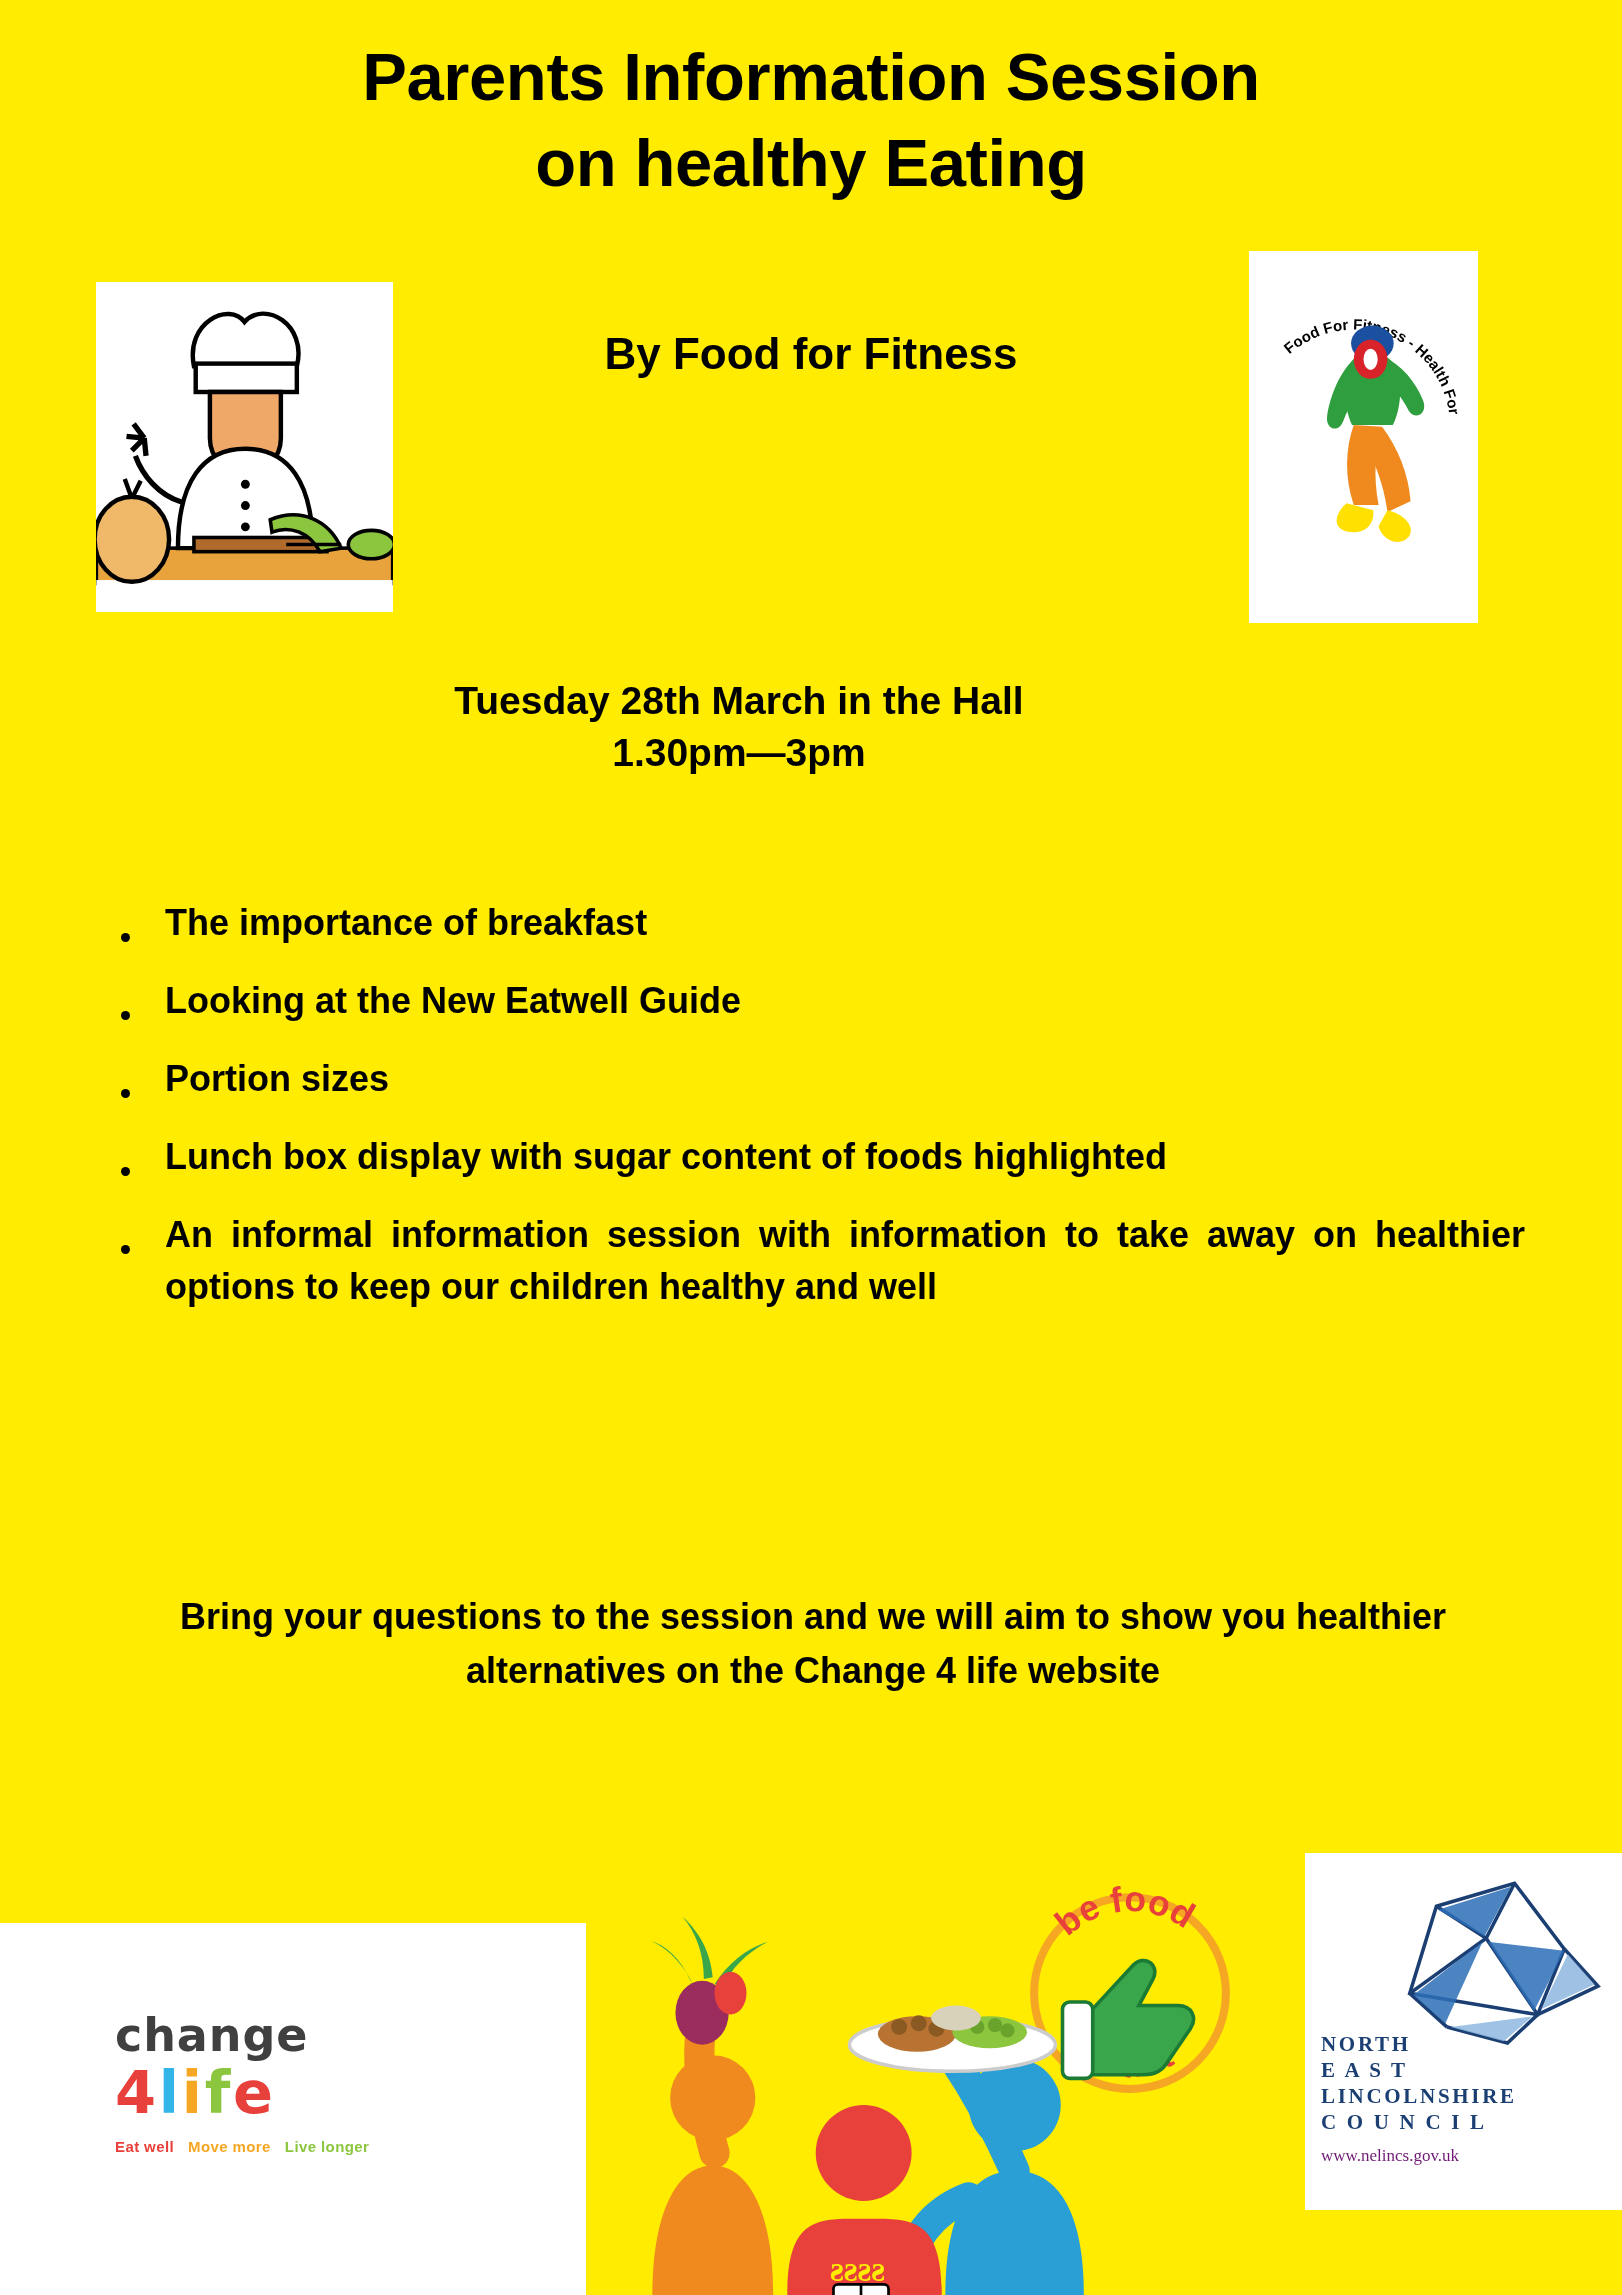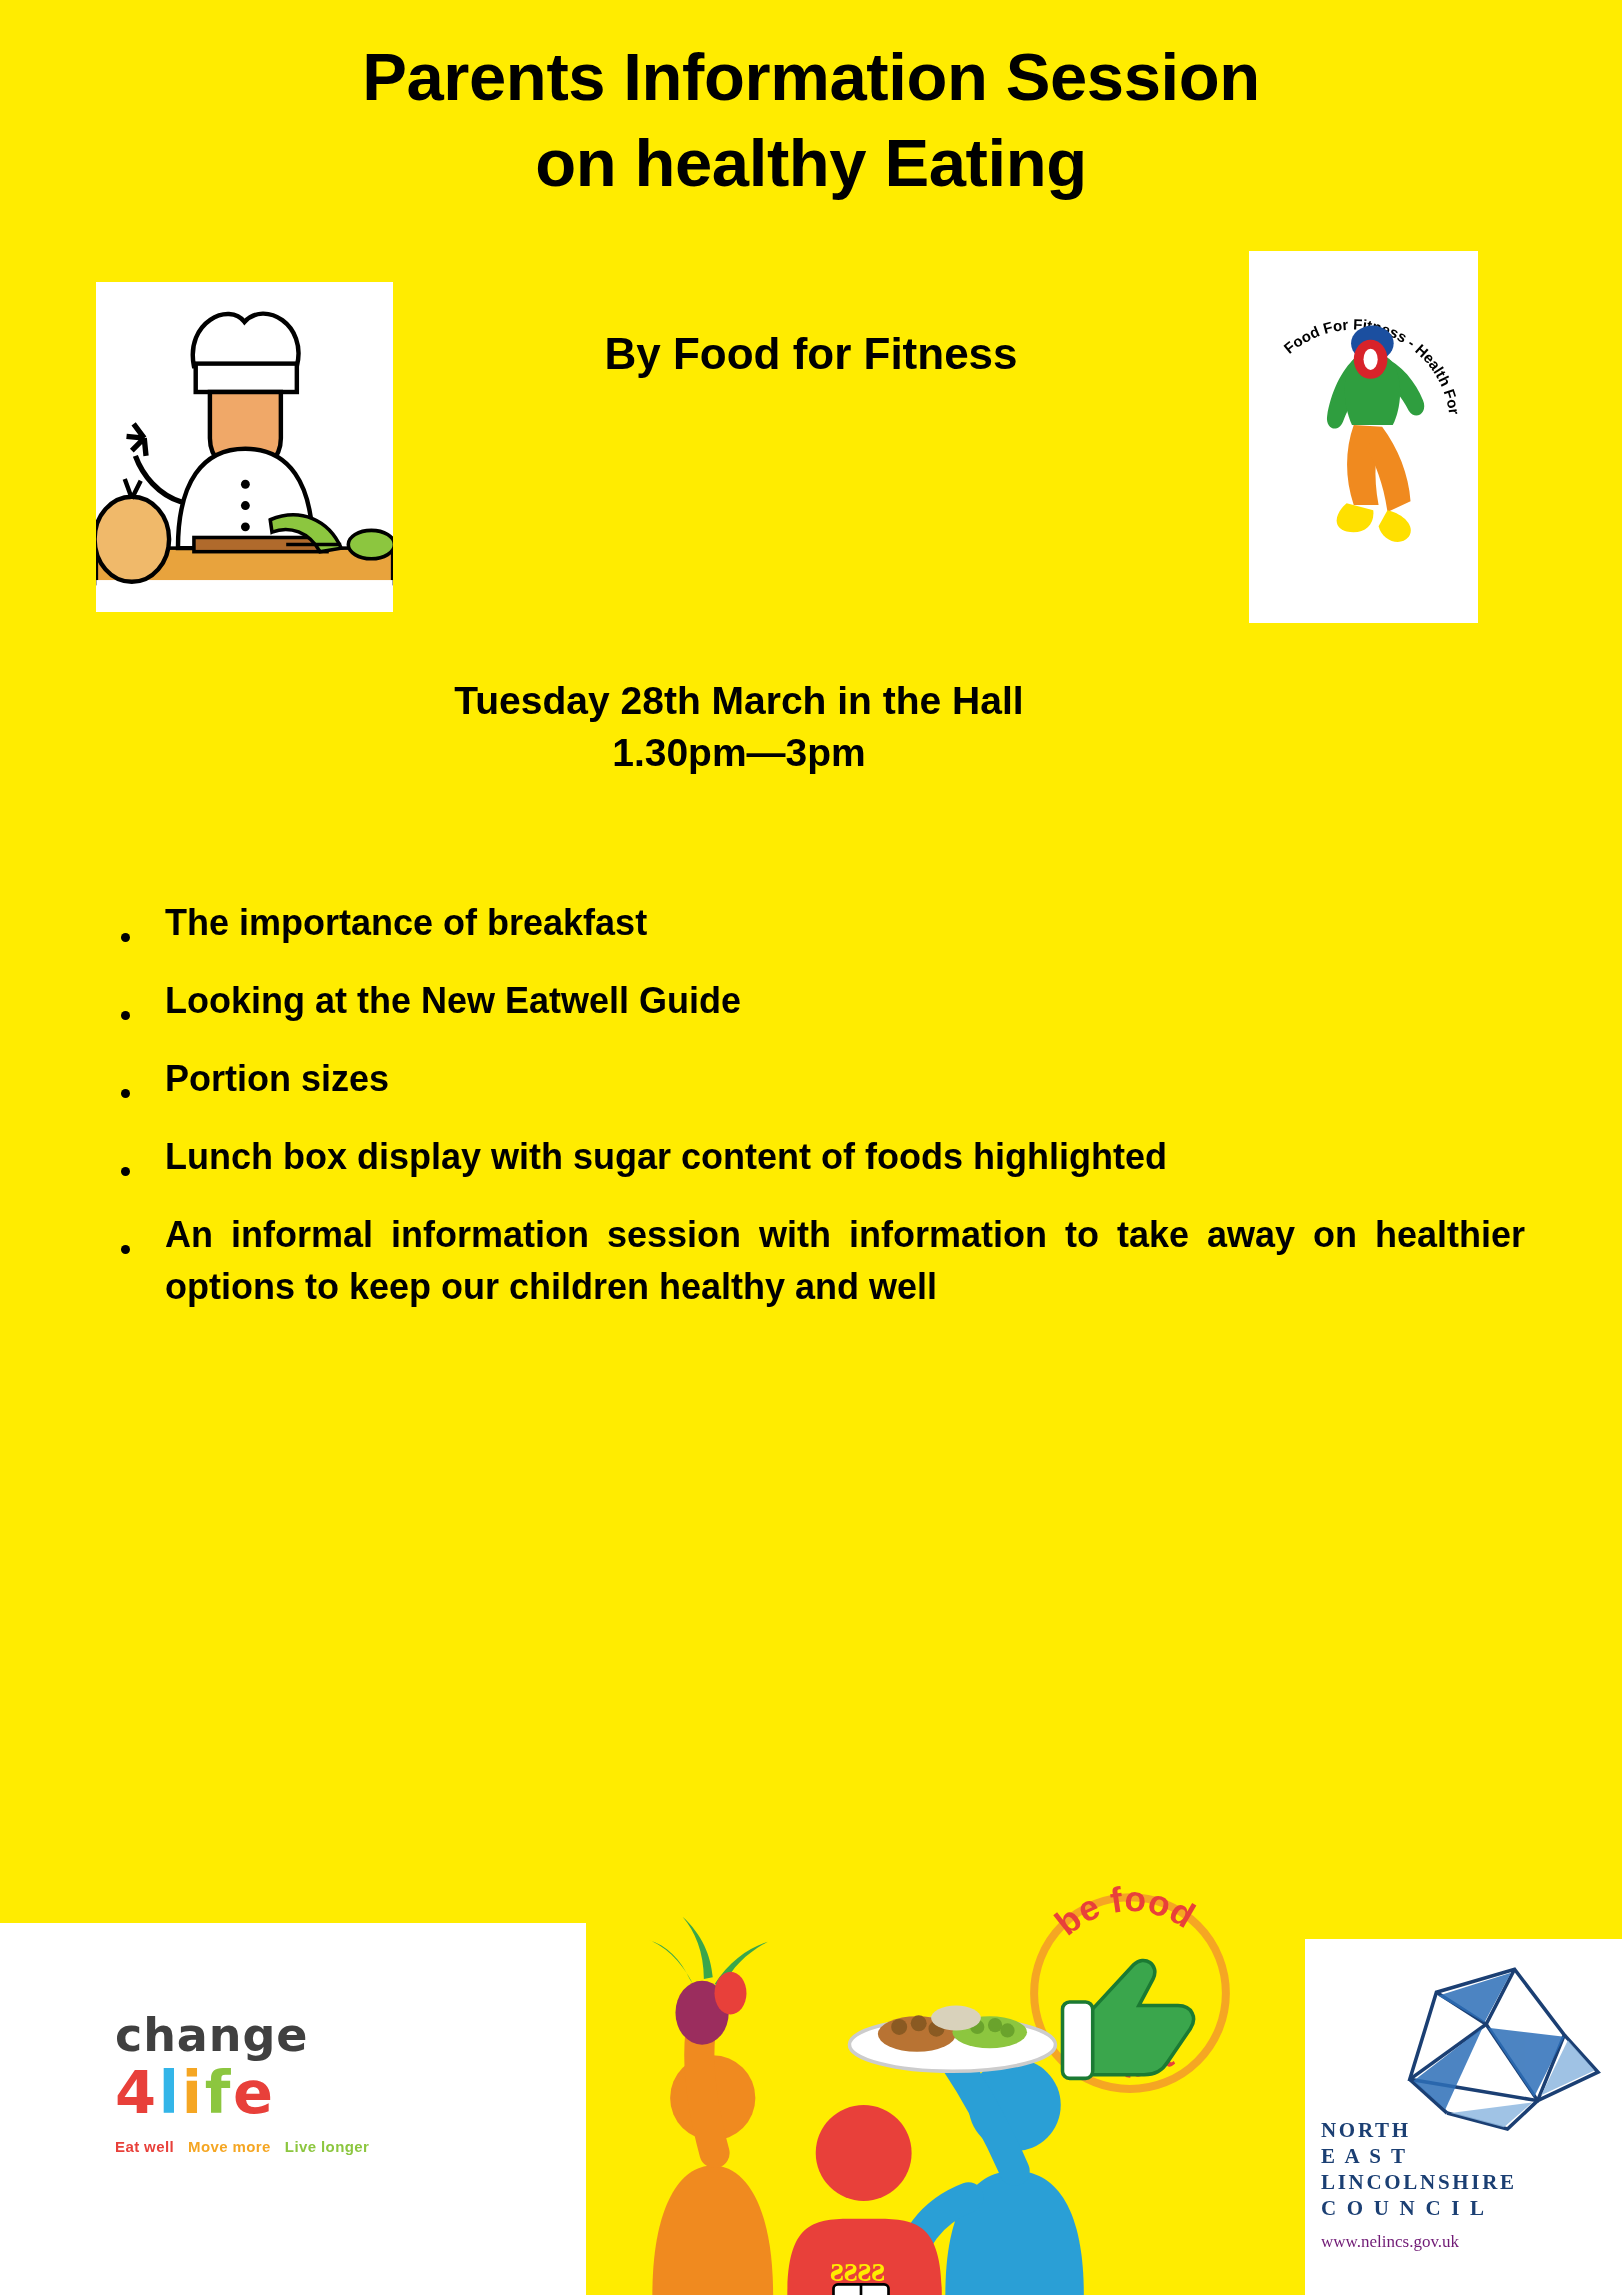--- a/index.html
+++ b/index.html
@@ -190,21 +190,21 @@
     top: 1860px;
     width: 702px;
     height: 435px;
     background: #ffec00;
     overflow: hidden;
   }
 
   .nelc-box {
     position: absolute;
     left: 1305px;
-    top: 1939px;
+    top: 1853px;
     width: 317px;
     height: 357px;
     background: #ffffff;
     overflow: hidden;
   }
   .nelc-text {
     position: absolute;
     left: 16px;
     top: 178px;
     width: 178px;
@@ -315,20 +315,21 @@
     <div class="bullet-row">
       <div class="bullet-dot"><span></span></div>
       <div class="bullet-text">Lunch box display with sugar content of foods highlighted</div>
     </div>
     <div class="bullet-row">
       <div class="bullet-dot"><span></span></div>
       <div class="bullet-text">An informal information session with information to take away on healthier options to keep our children healthy and well</div>
     </div>
   </div>
 
+  <div class="closing">Bring your questions to the session and we will aim to show you healthier alternatives on the Change 4 life website</div>
 
   <div class="c4l-box">
     <div class="c4l-inner">
       <div class="c4l-word">change</div>
       <div class="c4l-row2">
         <span class="s1">4</span><span class="s2">l</span><span class="s3">i</span><span class="s4">f</span><span class="s5">e</span>
       </div>
       <div class="c4l-tag">
         <span class="t1">Eat well</span><span class="t2">Move more</span><span class="t3">Live longer</span>
       </div>

